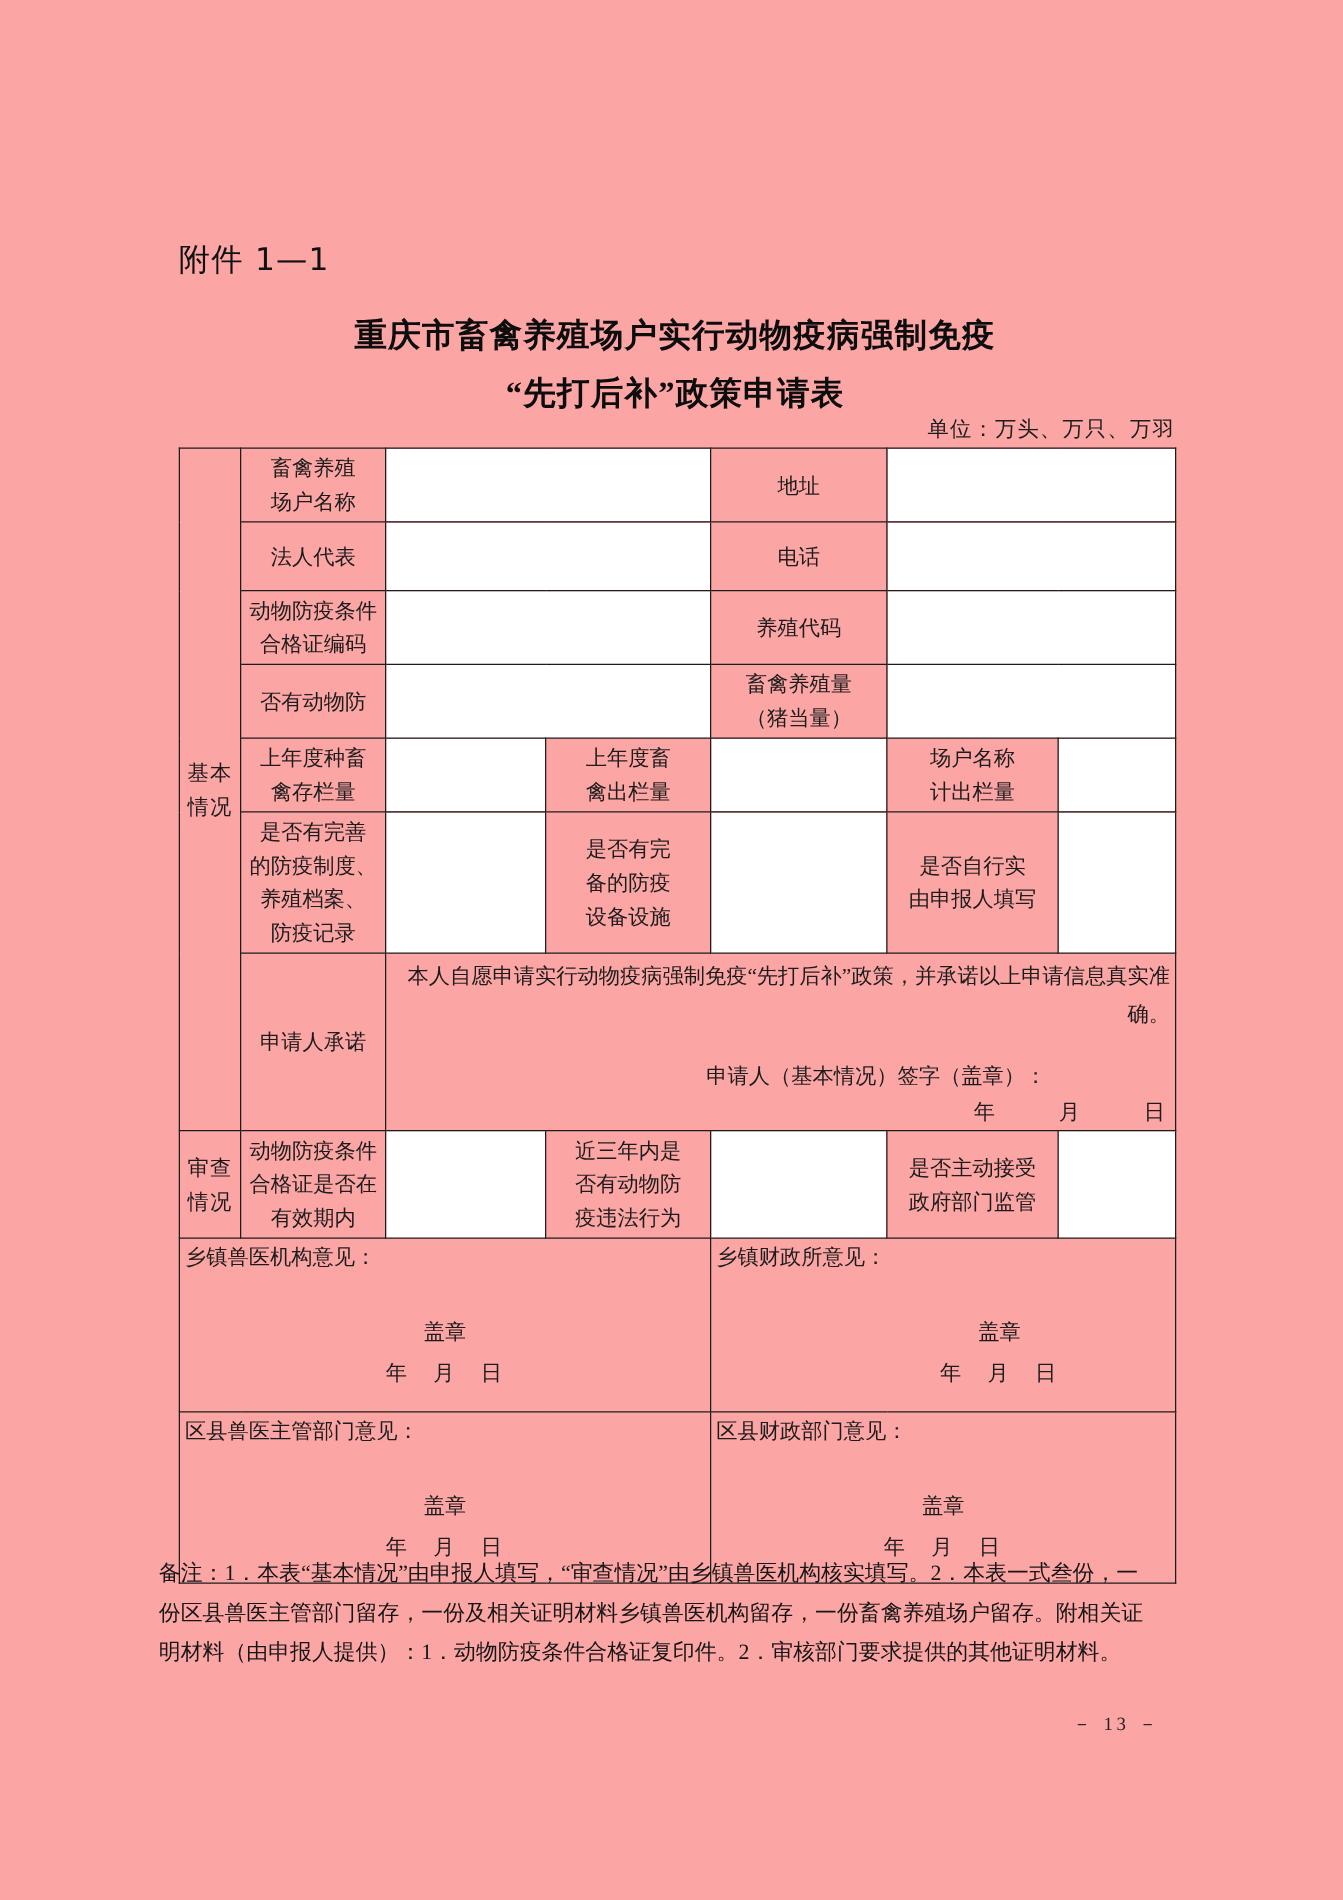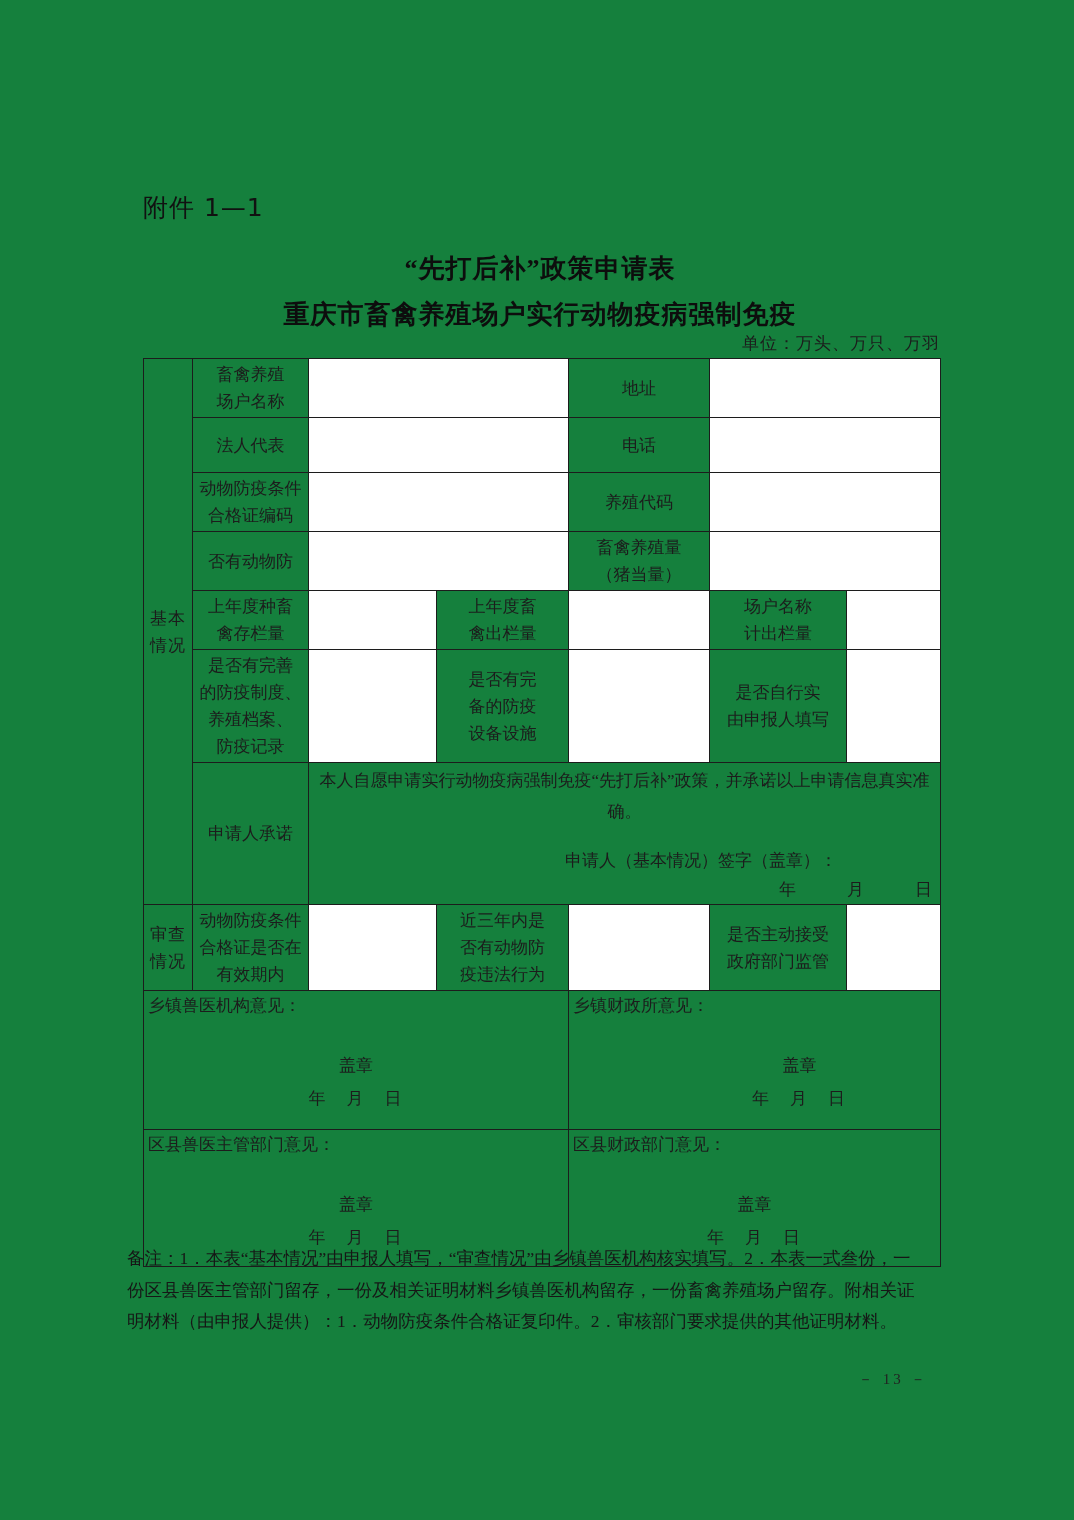--- a/index.html
+++ b/index.html
@@ -1,20 +1,20 @@
 <!DOCTYPE html>
 <html><head>
 <meta charset="utf-8">
 <style>
   html,body { margin:0; padding:0; background:#ffffff; }
   .page {
     position: relative;
     width: 1074px;
     height: 1520px;
-    background: #15803d;
+    background: #fca5a5;
     color: #1c1c1c;
     font-family: "Liberation Serif", "DejaVu Serif", serif;
     overflow: hidden;
   }
   .attachment {
     position: absolute;
     left: 143px;
     top: 191px;
     font-family: "DejaVu Sans", "Liberation Sans", sans-serif;
     font-size: 25px;
@@ -70,21 +70,21 @@
   td.lbl {
     text-align: center;
     vertical-align: middle;
     white-space: pre-line;
   }
   td.val { background: #ffffff; }
   td.commit {
     vertical-align: top;
     padding: 6px 10px 0 12px;
   }
-  .commit-text { line-height: 31px; text-align: center; }
+  .commit-text { line-height: 31px; text-align: right; }
   .commit-sign { margin-top: 21px; margin-left: 252px; line-height: 26px; }
   .commit-date { margin-top: 4px; text-align: right; padding-right: 4px; line-height: 24px; }
   td.op {
     vertical-align: top;
     padding: 6px 8px 8px 8px;
   }
   .op-head { text-align: left; line-height: 26px; }
   .op-stamp { margin-top: 30px; text-align: center; line-height: 33px; }
   .op-stamp.shift-r { transform: translateX(45px); }
   .op-stamp .stamp-date { letter-spacing: 2px; }
@@ -108,22 +108,22 @@
   }
 </style>
 </head>
 <body>
 
 <div class="page">
 
   <div class="attachment">附件 1—1</div>
 
   <div class="title-block">
+    <div class="title-line">重庆市畜禽养殖场户实行动物疫病强制免疫</div>
     <div class="title-line">“先打后补”政策申请表</div>
-    <div class="title-line">重庆市畜禽养殖场户实行动物疫病强制免疫</div>
   </div>
 
   <div class="unit-note">单位：万头、万只、万羽</div>
 
   <table class="form-table">
     <colgroup>
       <col style="width:49px">
         <col style="width:116px">
         <col style="width:128px">
       <col style="width:132px">

